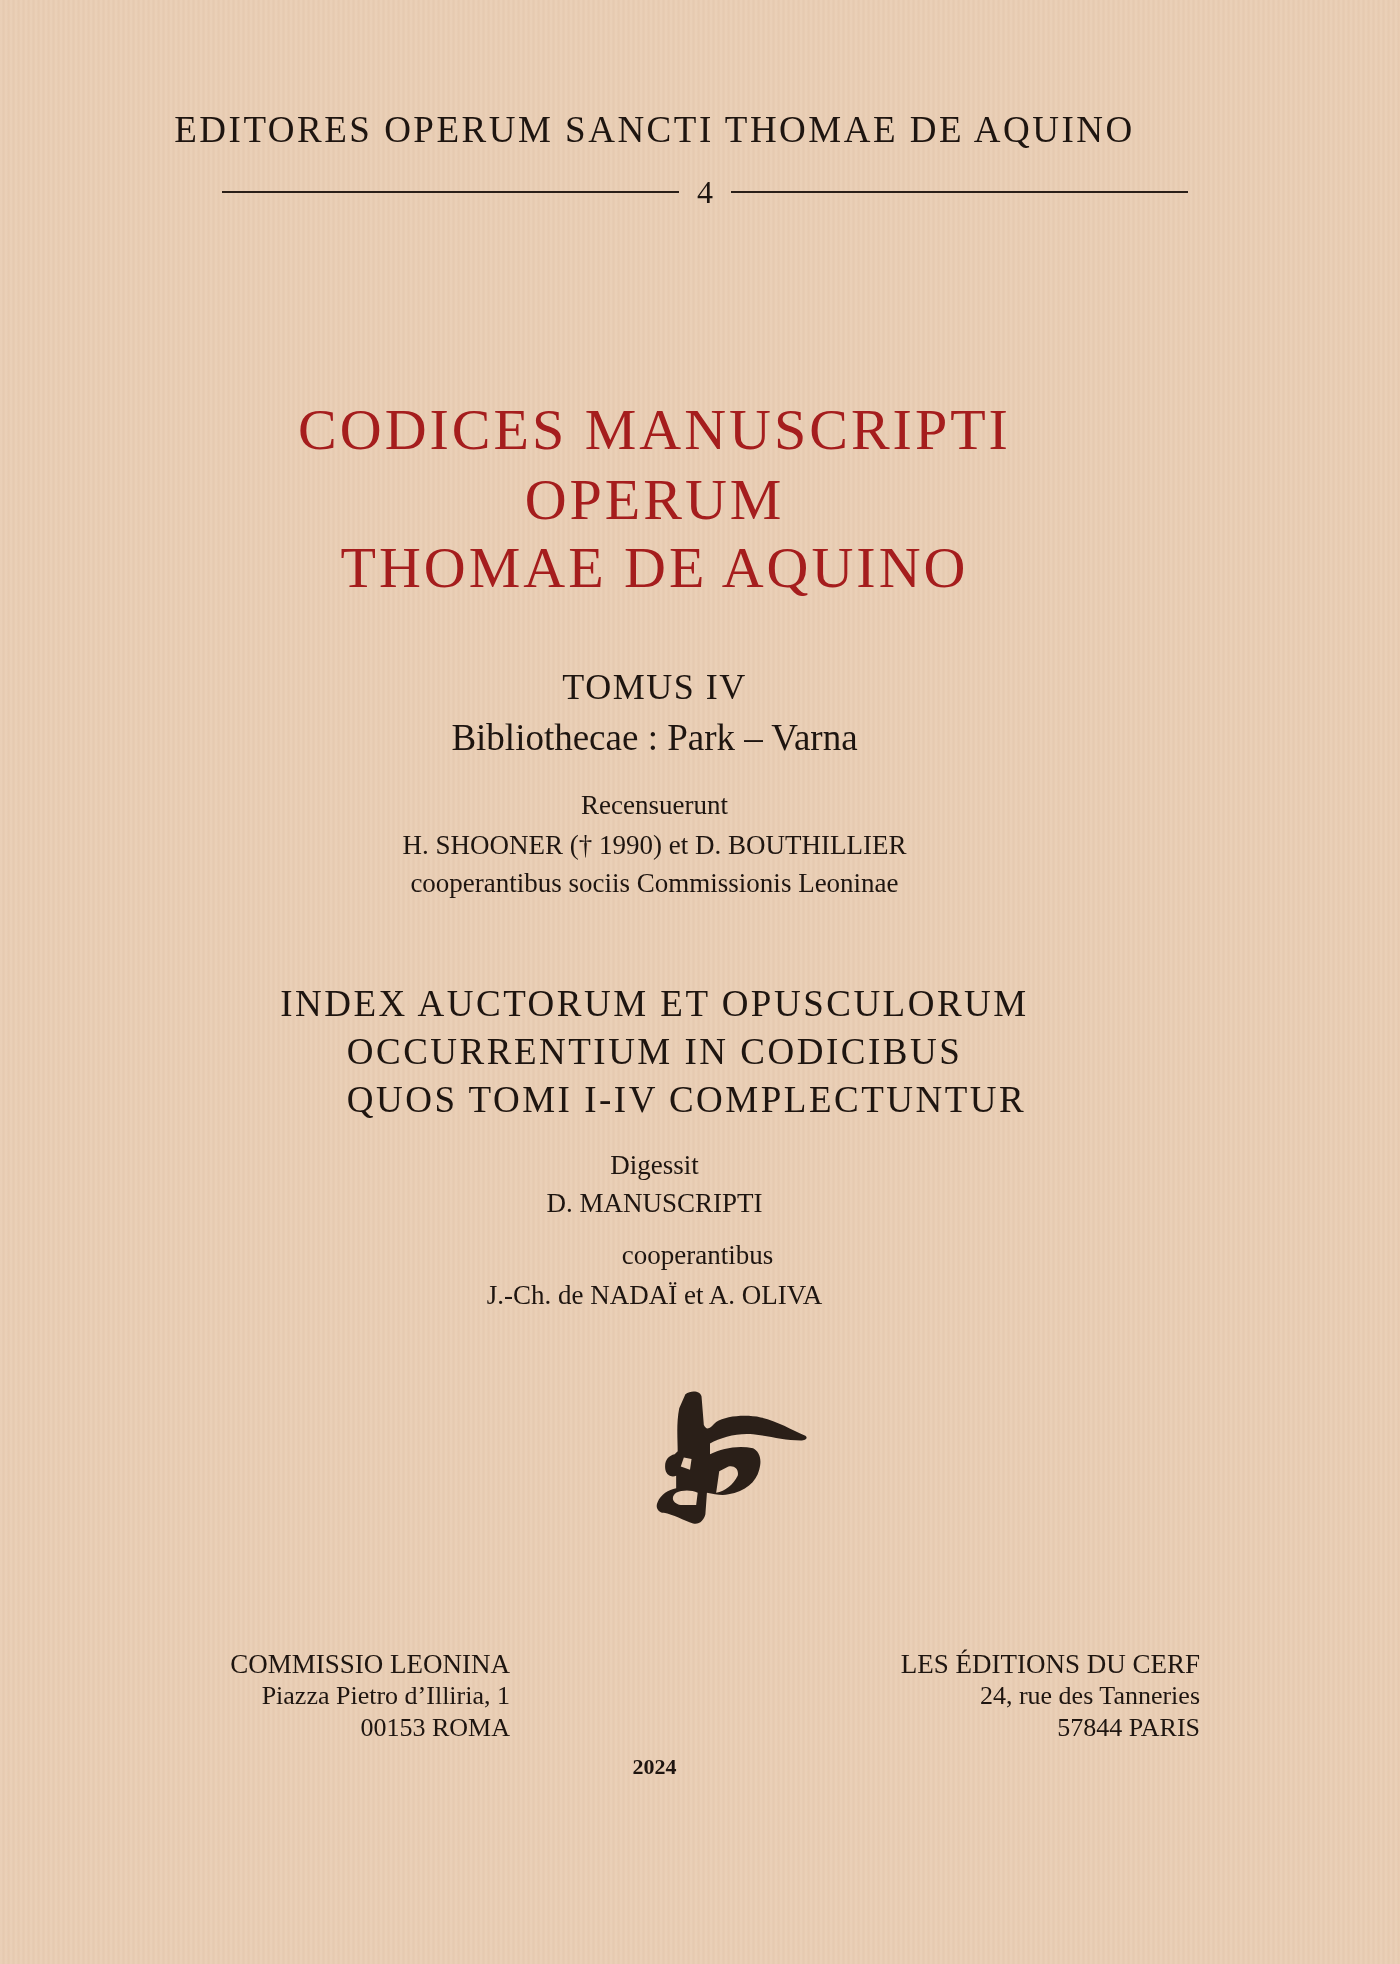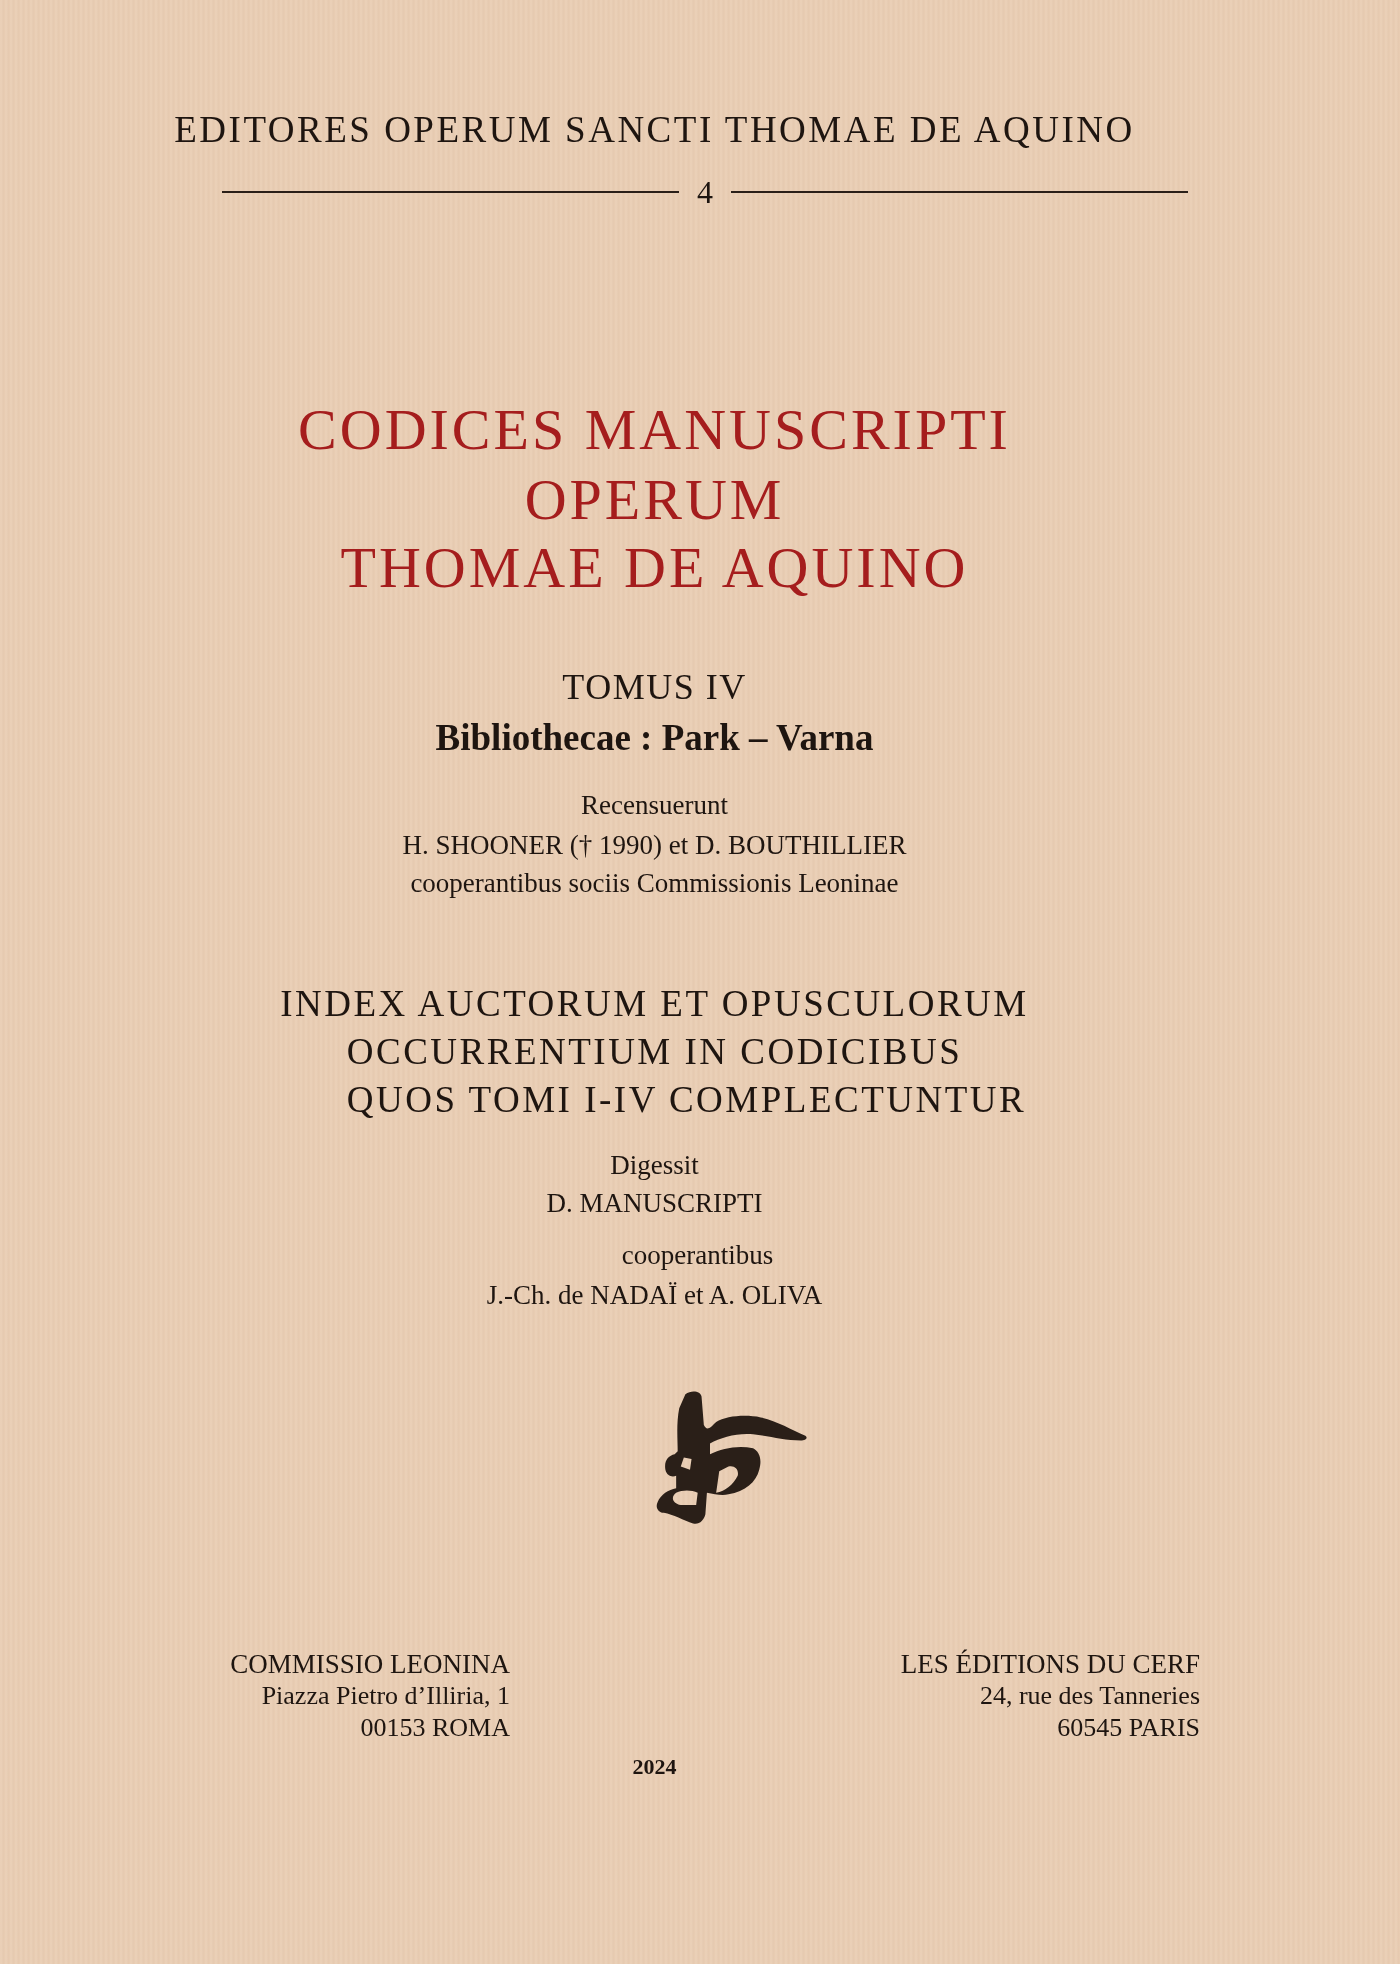--- a/index.html
+++ b/index.html
@@ -13,21 +13,21 @@
       overflow: hidden;
     }
     .abs { position: absolute; left: 0; width: 1309px; text-align: center; }
     .series-title { top: 108px; font-size: 37px; letter-spacing: 2.5px; }
     .rule-row { top: 172px; left: 222px; width: 966px; height: 40px; display: flex; align-items: center; }
     .rule { flex: 1; height: 2px; background: #2a1f18; }
     .series-num { font-size: 32px; padding: 0 18px; }
     .main-title { color: #a51d1d; font-size: 58px; letter-spacing: 3px; line-height: 68px; }
     .t1 { top: 396px; } .t2 { top: 466px; } .t3 { top: 534px; }
     .tomus { top: 666px; font-size: 36px; letter-spacing: 1.5px; }
-    .biblio { top: 716px; font-size: 37px; font-weight: bold; }
+    .biblio { top: 716px; font-size: 37px; font-weight: normal; }
     .small { font-size: 27px; }
     .rec { top: 790px; } .names { top: 830px; letter-spacing: 0; } .coop1 { top: 868px; }
     .index-line { font-size: 37px; letter-spacing: 2.5px; }
     .i1 { top: 982px; } .i2 { top: 1030px; } .i3 { top: 1078px; padding-left: 32px; }
     .dig { top: 1150px; } .dbou { top: 1188px; } .coop2 { top: 1240px; padding-left: 43px; } .jch { top: 1280px; }
     .logo { position: absolute; left: 630px; top: 1372px; width: 200px; height: 180px; }
     .footer-block { position: absolute; top: 1648px; text-align: right; font-size: 26px; line-height: 32px; }
     .footer-left { left: 210px; width: 300px; }
     .footer-right { left: 880px; width: 320px; }
     .footer-name { font-size: 27px; }
@@ -66,16 +66,16 @@
 </svg>
 
 <div class="footer-block footer-left">
   <div class="footer-name">COMMISSIO LEONINA</div>
   <div>Piazza Pietro d’Illiria, 1</div>
   <div>00153 ROMA</div>
 </div>
 <div class="footer-block footer-right">
   <div class="footer-name">LES ÉDITIONS DU CERF</div>
   <div>24, rue des Tanneries</div>
-  <div>60545 PARIS</div>
+  <div>57844 PARIS</div>
 </div>
 
 <div class="abs year">2024</div>
 
 </body></html>

